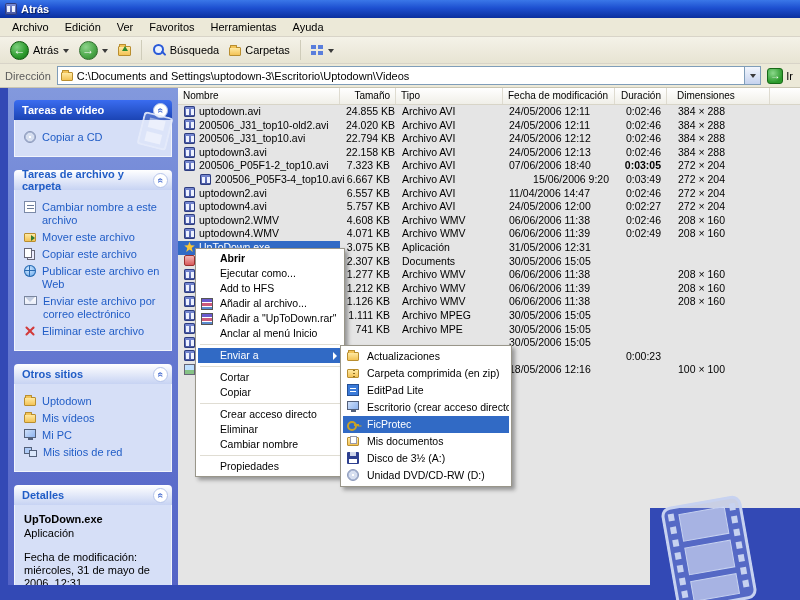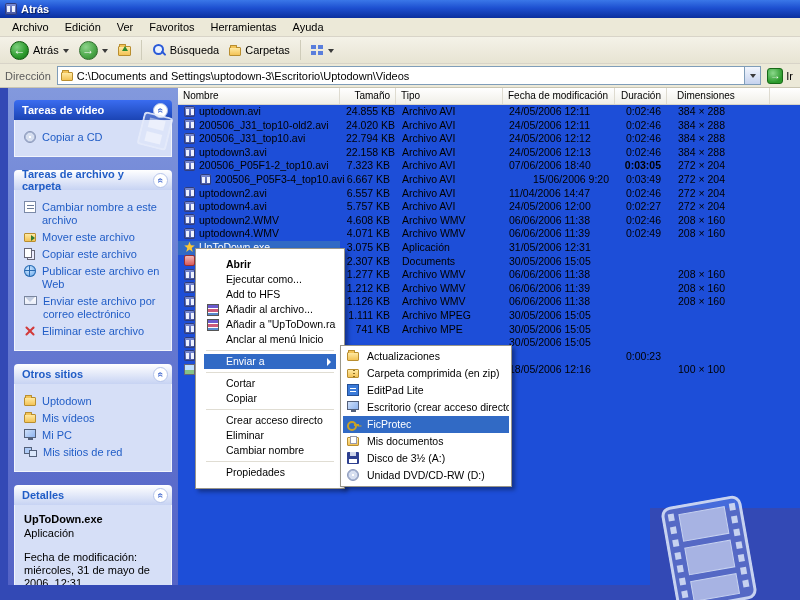--- a/index.html
+++ b/index.html
@@ -50,37 +50,37 @@
   .chev{width:15px;height:15px;border-radius:50%;background:#fff;border:1px solid #b5c4ea;color:#4a6fd0;
     font-weight:bold;font-size:10px;display:flex;align-items:center;justify-content:center;
     transform:rotate(90deg);flex:none}
   .pbody{background:#d6dff7;padding:7px 4px 8px 9px;border:1px solid rgba(255,255,255,.65);border-top:none}
   .pitem{display:flex;align-items:flex-start;gap:6px;margin:4px 0;color:#215dc6}
   .plabel{line-height:13px}
   .dline{margin:1px 0;line-height:13px}
   .dname{font-weight:bold}
   .dgap{height:9px}
 
-  .filearea{flex:1;position:relative;background:#1d4ed8}
+  .filearea{flex:1;position:relative;background:#e5e5e5}
   .hrow{position:relative;height:17px;background:linear-gradient(180deg,#ffffff,#f0efe8);
     border-bottom:1px solid #d8d5c8}
   .hcell{position:absolute;top:0;height:16px;line-height:16px;padding:0 5px;font-size:10px;
     border-right:1px solid #dedbd0;overflow:hidden;white-space:nowrap}
   .hcell.r{text-align:right}
   .fbody{position:relative}
   .frow{position:relative;height:13.6px}
   .fcell{position:absolute;top:0;height:13.6px;line-height:13.5px;padding:0 6px;font-size:10.5px;
     overflow:hidden;white-space:nowrap}
   .fcell.r{text-align:right}
   .fcell .ic{width:11px;height:11px;margin-right:4px;margin-top:-2px}
   .sel{background:#316ac5;color:#fff}
 
   
   .ctx{position:absolute;left:195px;top:248px;width:150px;background:#fff;border:1px solid #99968a;
-    box-shadow:3px 3px 4px rgba(0,0,0,.35);padding:8px;z-index:30;font-size:10.5px}
+    box-shadow:3px 3px 4px rgba(0,0,0,.35);padding:2px;z-index:30;font-size:10.5px}
   .mitem{position:relative;height:15px;line-height:15px;padding:0 14px 0 22px;white-space:nowrap;overflow:hidden}
   .mitem .ic{position:absolute;left:3px;top:2px}
   .mitem.b{font-weight:bold}
   .mitem.hl{background:#316ac5;color:#fff;overflow:visible}
   .marrow{position:absolute;right:5px;top:3.5px;width:0;height:0;border:4px solid transparent;
     border-left:4px solid currentColor;border-right:0}
   .msep{height:1px;background:#e0ddd3;margin:3px 2px}
   .sub{position:absolute;left:340px;top:345px;width:172px;background:#fff;border:1px solid #99968a;
     box-shadow:3px 3px 4px rgba(0,0,0,.35);padding:2px;z-index:31;font-size:10.5px}
   .smitem{position:relative;height:17px;line-height:17px;padding:0 6px 0 24px;white-space:nowrap;overflow:hidden}

